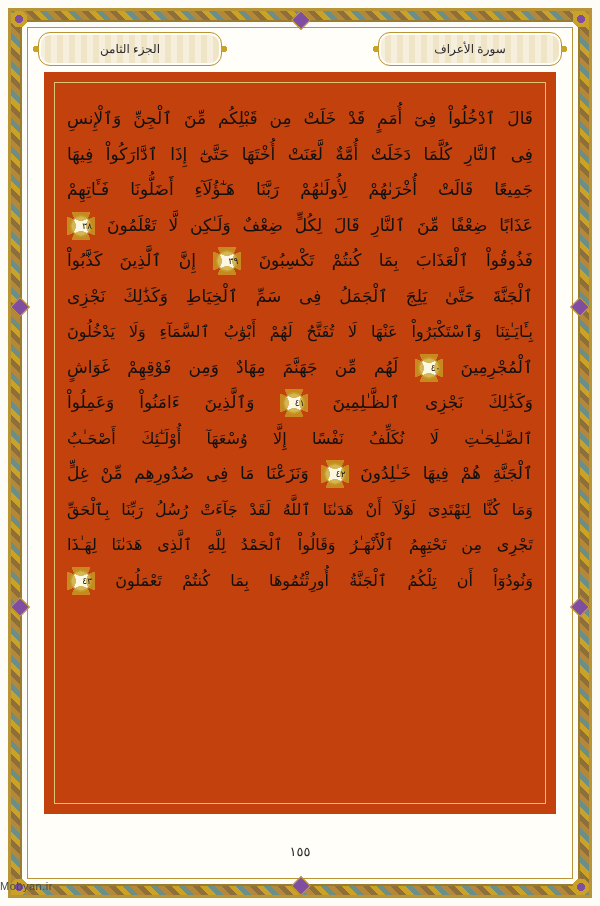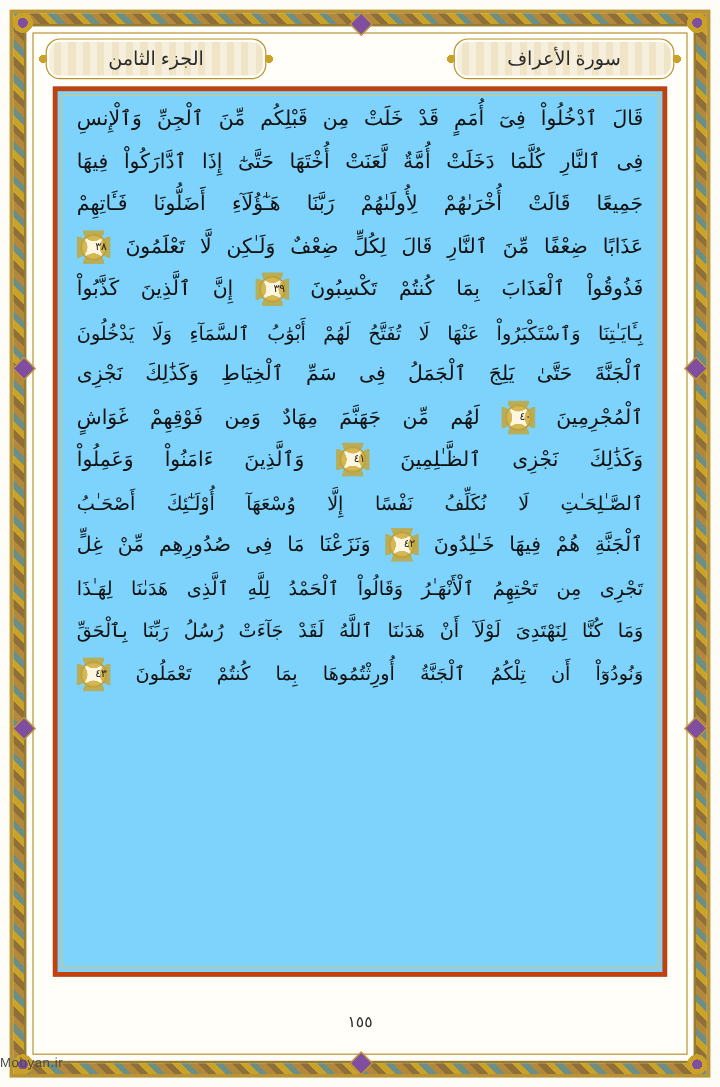--- a/index.html
+++ b/index.html
@@ -92,22 +92,22 @@
     display: flex;
     align-items: center;
     justify-content: center;
     border: 1px solid #b89436;
     border-radius: 12px / 12px;
     background:
       repeating-linear-gradient(90deg,
         #f6efdd 0px, #f6efdd 6px,
         #efe4c6 6px, #efe4c6 12px);
     color: #2b2b2b;
-    font-family: Liberation Serif, serif;
-    font-size: 16px;
+    font-family: Liberation Sans, sans-serif;
+    font-size: 12px;
     padding: 4px 16px;
     box-shadow: inset 0 0 0 2px #fffdf5;
   }
   .header-cartouche::before,
   .header-cartouche::after {
     content: "";
     position: absolute;
     top: 50%;
     width: 14px; height: 10px;
     margin-top: -5px;
@@ -117,23 +117,23 @@
   .header-cartouche::after  { right: -10px; }
 
   
   .text-frame {
     position: absolute;
     left: 44px;
     top: 72px;
     right: 44px;
     bottom: 92px;
     box-sizing: border-box;
-    border: 4px solid #c2410c;
-    background: #7dd3fc;
-    padding: 6px 12px 8px 12px;
+    border: 7px solid #c2410c;
+    background: #c2410c;
+    padding: 22px 12px 8px 12px;
     overflow: hidden;
   }
   .text-frame::before {
     content: "";
     position: absolute;
     left: 3px; top: 3px; right: 3px; bottom: 3px;
     border: 1px solid #d9c478;
     pointer-events: none;
   }
 
@@ -254,22 +254,22 @@
         <span class="ayah-num"><span>٣٨</span></span>
       </div>
 
 
       <div class="line">
         <span>فَذُوقُواْ ٱلْعَذَابَ بِمَا كُنتُمْ تَكْسِبُونَ</span>
         <span class="ayah-num"><span>٣٩</span></span>
         <span>إِنَّ ٱلَّذِينَ كَذَّبُواْ</span>
       </div>
 
+      <div class="line">ٱلْجَنَّةَ حَتَّىٰ يَلِجَ ٱلْجَمَلُ فِى سَمِّ ٱلْخِيَاطِ وَكَذَٰلِكَ نَجْزِى</div>
       <div class="line tight">بِـَٔايَـٰتِنَا وَٱسْتَكْبَرُواْ عَنْهَا لَا تُفَتَّحُ لَهُمْ أَبْوَٰبُ ٱلسَّمَآءِ وَلَا يَدْخُلُونَ</div>
-      <div class="line">ٱلْجَنَّةَ حَتَّىٰ يَلِجَ ٱلْجَمَلُ فِى سَمِّ ٱلْخِيَاطِ وَكَذَٰلِكَ نَجْزِى</div>
 
       <div class="line">
         <span>ٱلْمُجْرِمِينَ</span>
         <span class="ayah-num"><span>٤٠</span></span>
         <span>لَهُم مِّن جَهَنَّمَ مِهَادٌ وَمِن فَوْقِهِمْ غَوَاشٍ</span>
       </div>
 
       <div class="line">
         <span>وَكَذَٰلِكَ نَجْزِى ٱلظَّـٰلِمِينَ</span>
         <span class="ayah-num"><span>٤١</span></span>
@@ -277,22 +277,22 @@
       </div>
 
       <div class="line tight">ٱلصَّـٰلِحَـٰتِ لَا نُكَلِّفُ نَفْسًا إِلَّا وُسْعَهَآ أُوْلَـٰٓئِكَ أَصْحَـٰبُ</div>
 
       <div class="line">
         <span>ٱلْجَنَّةِ هُمْ فِيهَا خَـٰلِدُونَ</span>
         <span class="ayah-num"><span>٤٢</span></span>
         <span>وَنَزَعْنَا مَا فِى صُدُورِهِم مِّنْ غِلٍّ</span>
       </div>
 
+      <div class="line tight">وَمَا كُنَّا لِنَهْتَدِىَ لَوْلَآ أَنْ هَدَىٰنَا ٱللَّهُ لَقَدْ جَآءَتْ رُسُلُ رَبِّنَا بِٱلْحَقِّ</div>
       <div class="line tight">تَجْرِى مِن تَحْتِهِمُ ٱلْأَنْهَـٰرُ وَقَالُواْ ٱلْحَمْدُ لِلَّهِ ٱلَّذِى هَدَىٰنَا لِهَـٰذَا</div>
-      <div class="line tight">وَمَا كُنَّا لِنَهْتَدِىَ لَوْلَآ أَنْ هَدَىٰنَا ٱللَّهُ لَقَدْ جَآءَتْ رُسُلُ رَبِّنَا بِٱلْحَقِّ</div>
 
       <div class="line tight">
         <span>وَنُودُوٓاْ أَن تِلْكُمُ ٱلْجَنَّةُ أُورِثْتُمُوهَا بِمَا كُنتُمْ تَعْمَلُونَ</span>
         <span class="ayah-num"><span>٤٣</span></span>
       </div>
 
     </div>
   </div>
 
   <div class="page-number">١٥٥</div>

